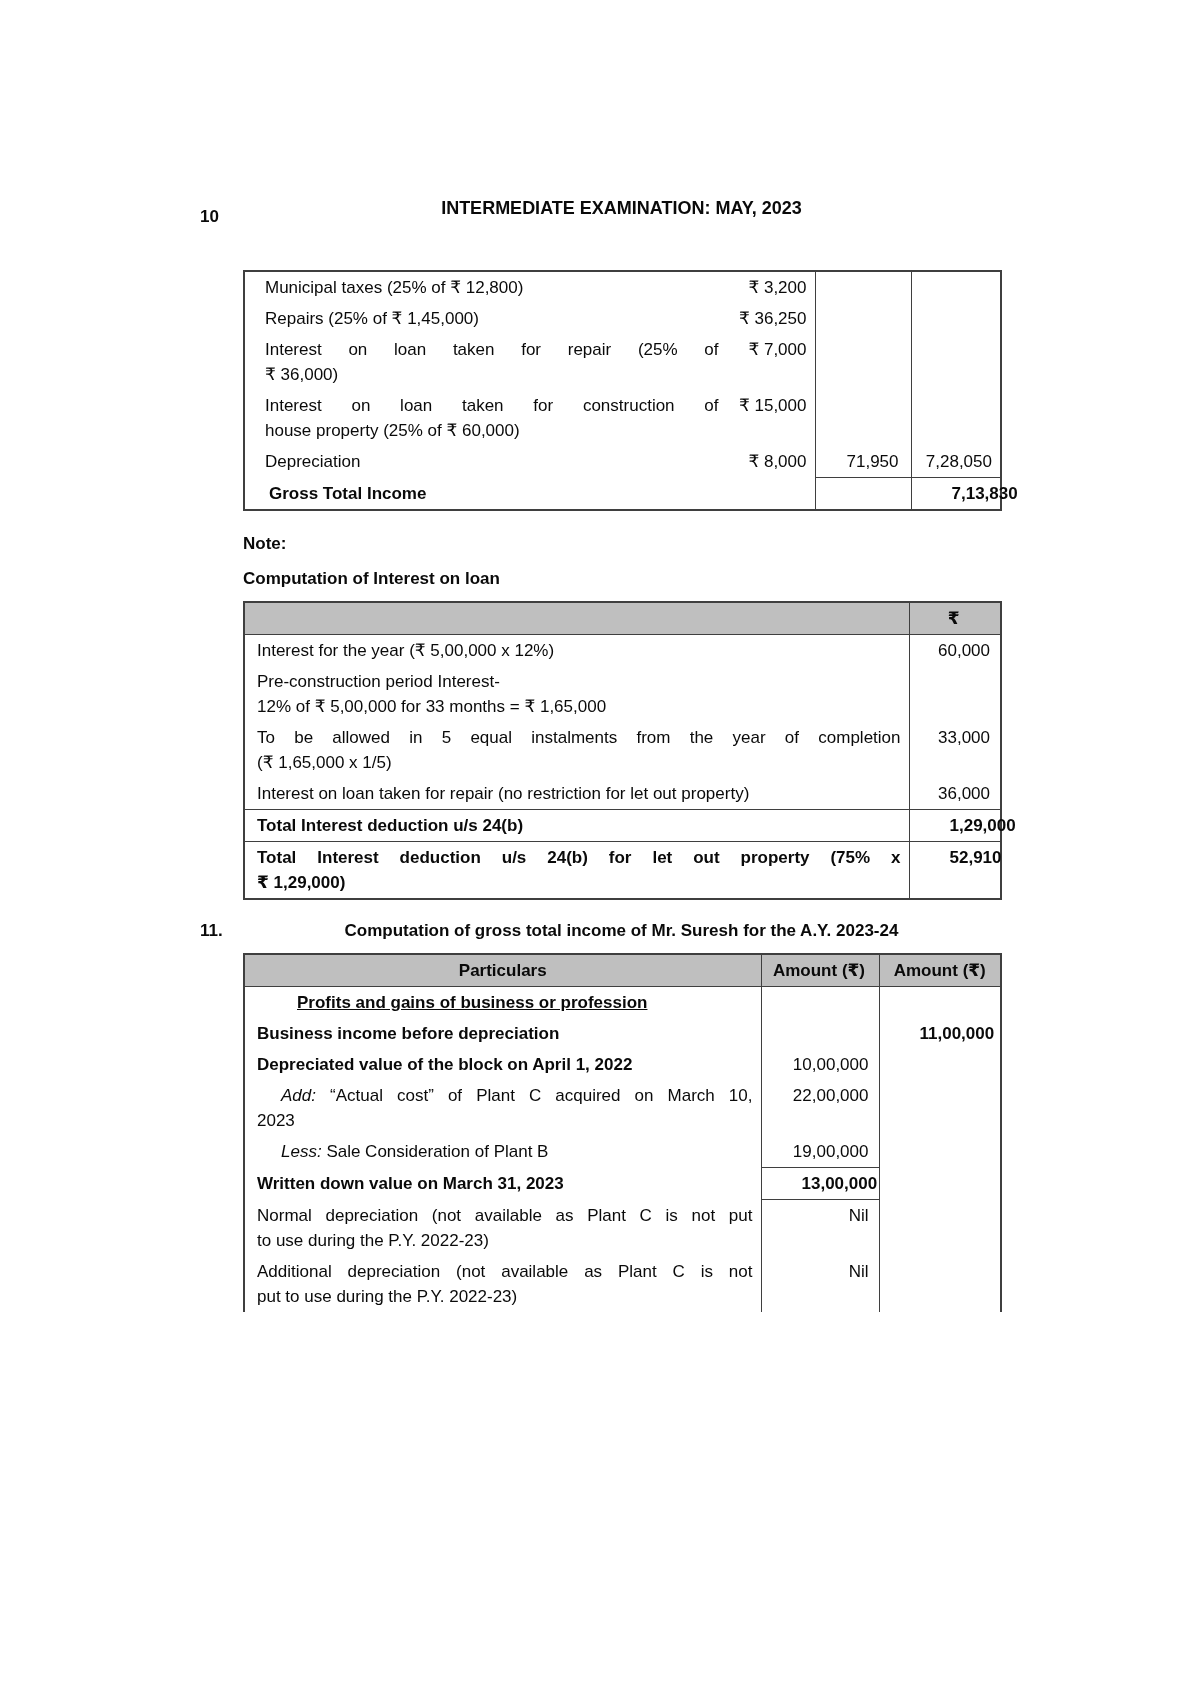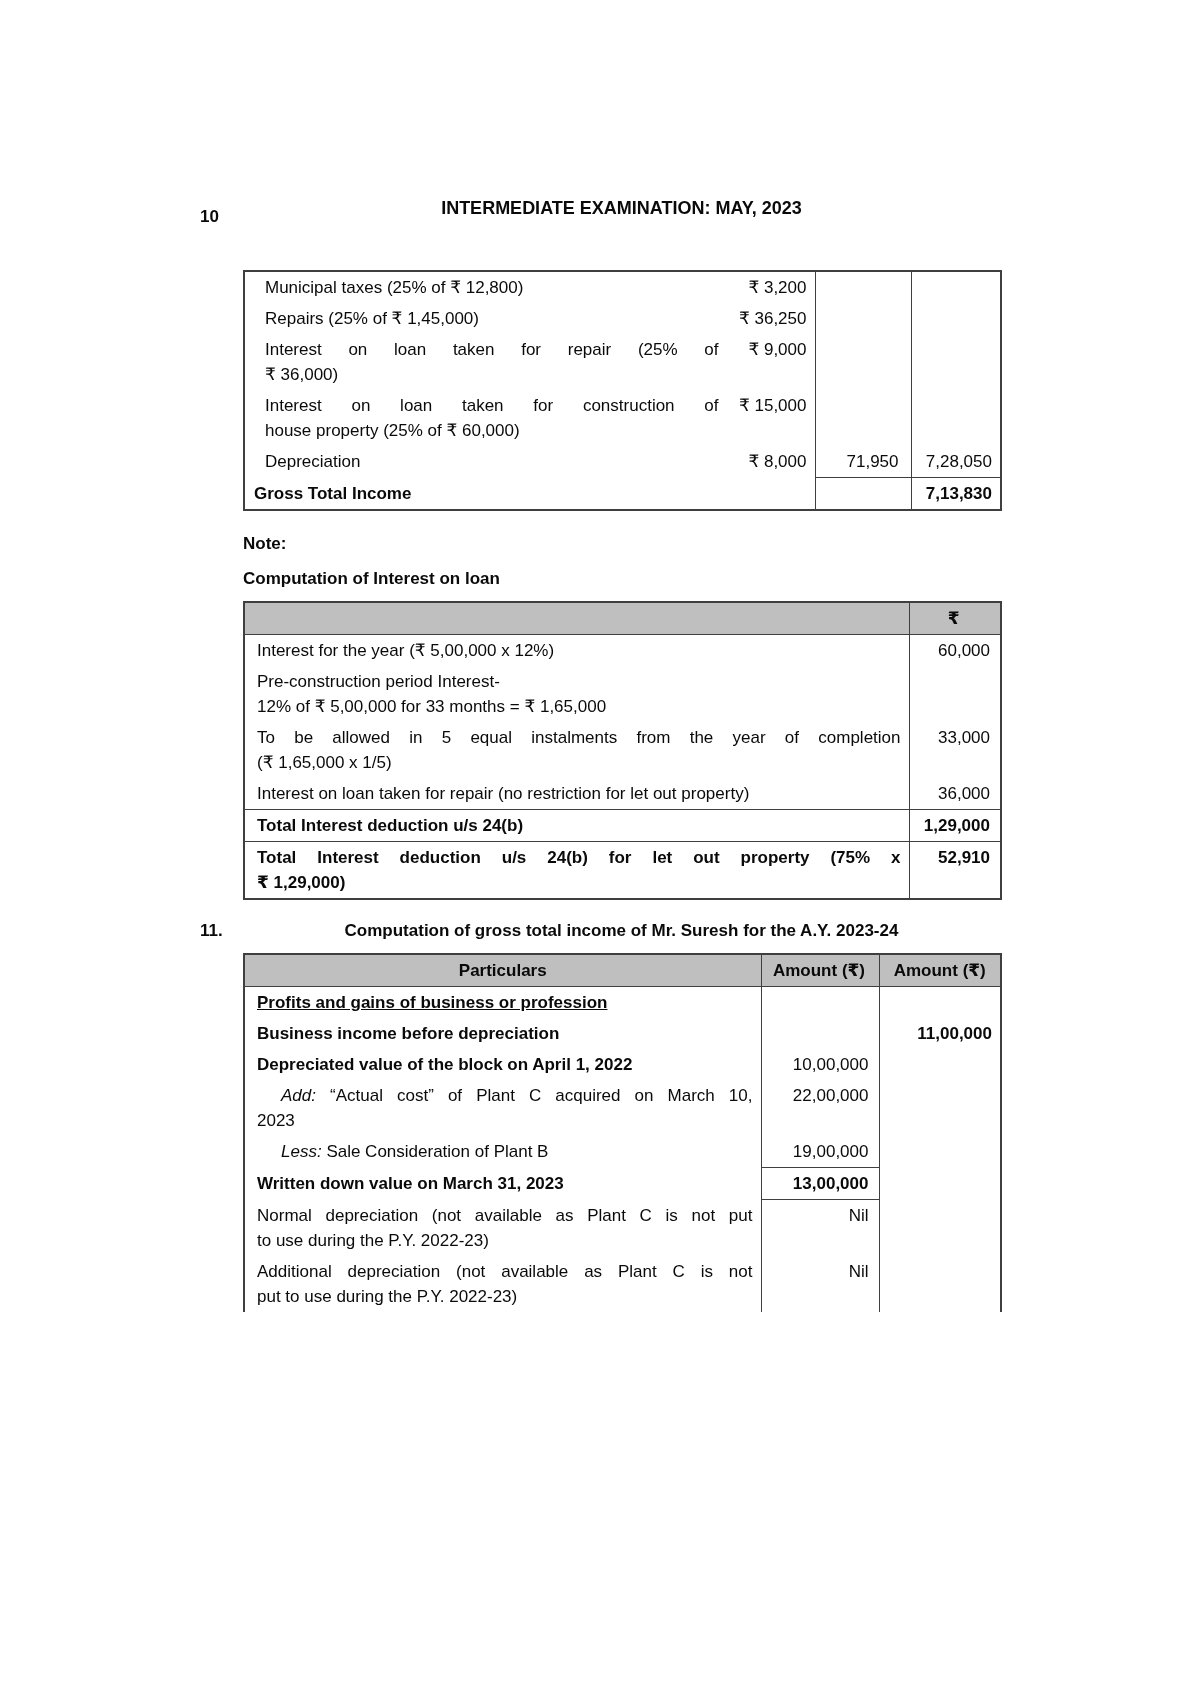--- a/index.html
+++ b/index.html
@@ -19,35 +19,35 @@
     font-size:17px;line-height:25px;
     overflow:hidden;
   }
   
   .page-header{position:relative;margin-top:196px;height:25px;}
   .page-num{position:absolute;left:200px;top:0;font-weight:bold;margin-top:8px;}
   .page-title{position:absolute;left:243px;width:757px;top:0;text-align:center;font-weight:bold;font-size:18px;}
   
   table{border-collapse:collapse;table-layout:fixed;margin-left:243px;width:757px;}
   td{vertical-align:top;padding:3px 8px;word-wrap:break-word;}
-  .bold{font-weight:bold;}
+  .bold{font-weight:bold;padding-left:40px;}
   .u{text-decoration:underline;}
   .prefix{font-style:italic;margin-left:24px;}
   .jline{display:block;text-align:justify;text-align-last:justify;}
   .l2{display:block;}
   
   .t1{border:2px solid var(--bc);margin-top:49px;}
   .t1 col.cdesc{width:571px;}
   .t1 col.cc2{width:96px;}
   .t1 col.cc3{width:90px;}
   .t1 td.desc{padding-left:20px;}
   .t1 .c2{border-left:1px solid var(--bc);text-align:right;padding-right:12px;white-space:nowrap;margin-left:44px;}
   .t1 .c3{border-left:1px solid var(--bc);text-align:right;padding-right:8px;white-space:nowrap;}
   .t1 tr.sep .c2,.t1 tr.sep .c3{border-bottom:1px solid var(--bc);}
-  .t1 tr.total td.desc{padding-left:9px;font-weight:bold;}
+  .t1 tr.total td.desc{padding-left:24px;font-weight:bold;}
   .dflex{display:flex;align-items:flex-start;}
   .dtext{flex:1 1 auto;}
   .damt{flex:0 0 78px;margin-left:10px;text-align:right;white-space:nowrap;}
   
   .note-label{margin:20px 0 0 243px;font-weight:bold;}
   .note-sub{margin:10px 0 0 243px;font-weight:bold;}
   
   .t2{border:2px solid var(--bc);margin-top:10px;}
   .t2 col.cdesc{width:665px;}
   .t2 col.camt{width:92px;}
@@ -107,21 +107,21 @@
         <td class="c2"></td>
         <td class="c3"></td>
       </tr>
       <tr>
         <td class="desc">
           <div class="dflex">
             <span class="dtext">
               <span class="jline">Interest on loan taken for repair (25% of</span>
               <span class="l2">₹ 36,000)</span>
             </span>
-            <span class="damt">₹ 9,000</span>
+            <span class="damt">₹ 7,000</span>
           </div>
         </td>
         <td class="c2"></td>
         <td class="c3"></td>
       </tr>
       <tr>
         <td class="desc">
           <div class="dflex">
             <span class="dtext">
               <span class="jline">Interest on loan taken for construction of</span>

